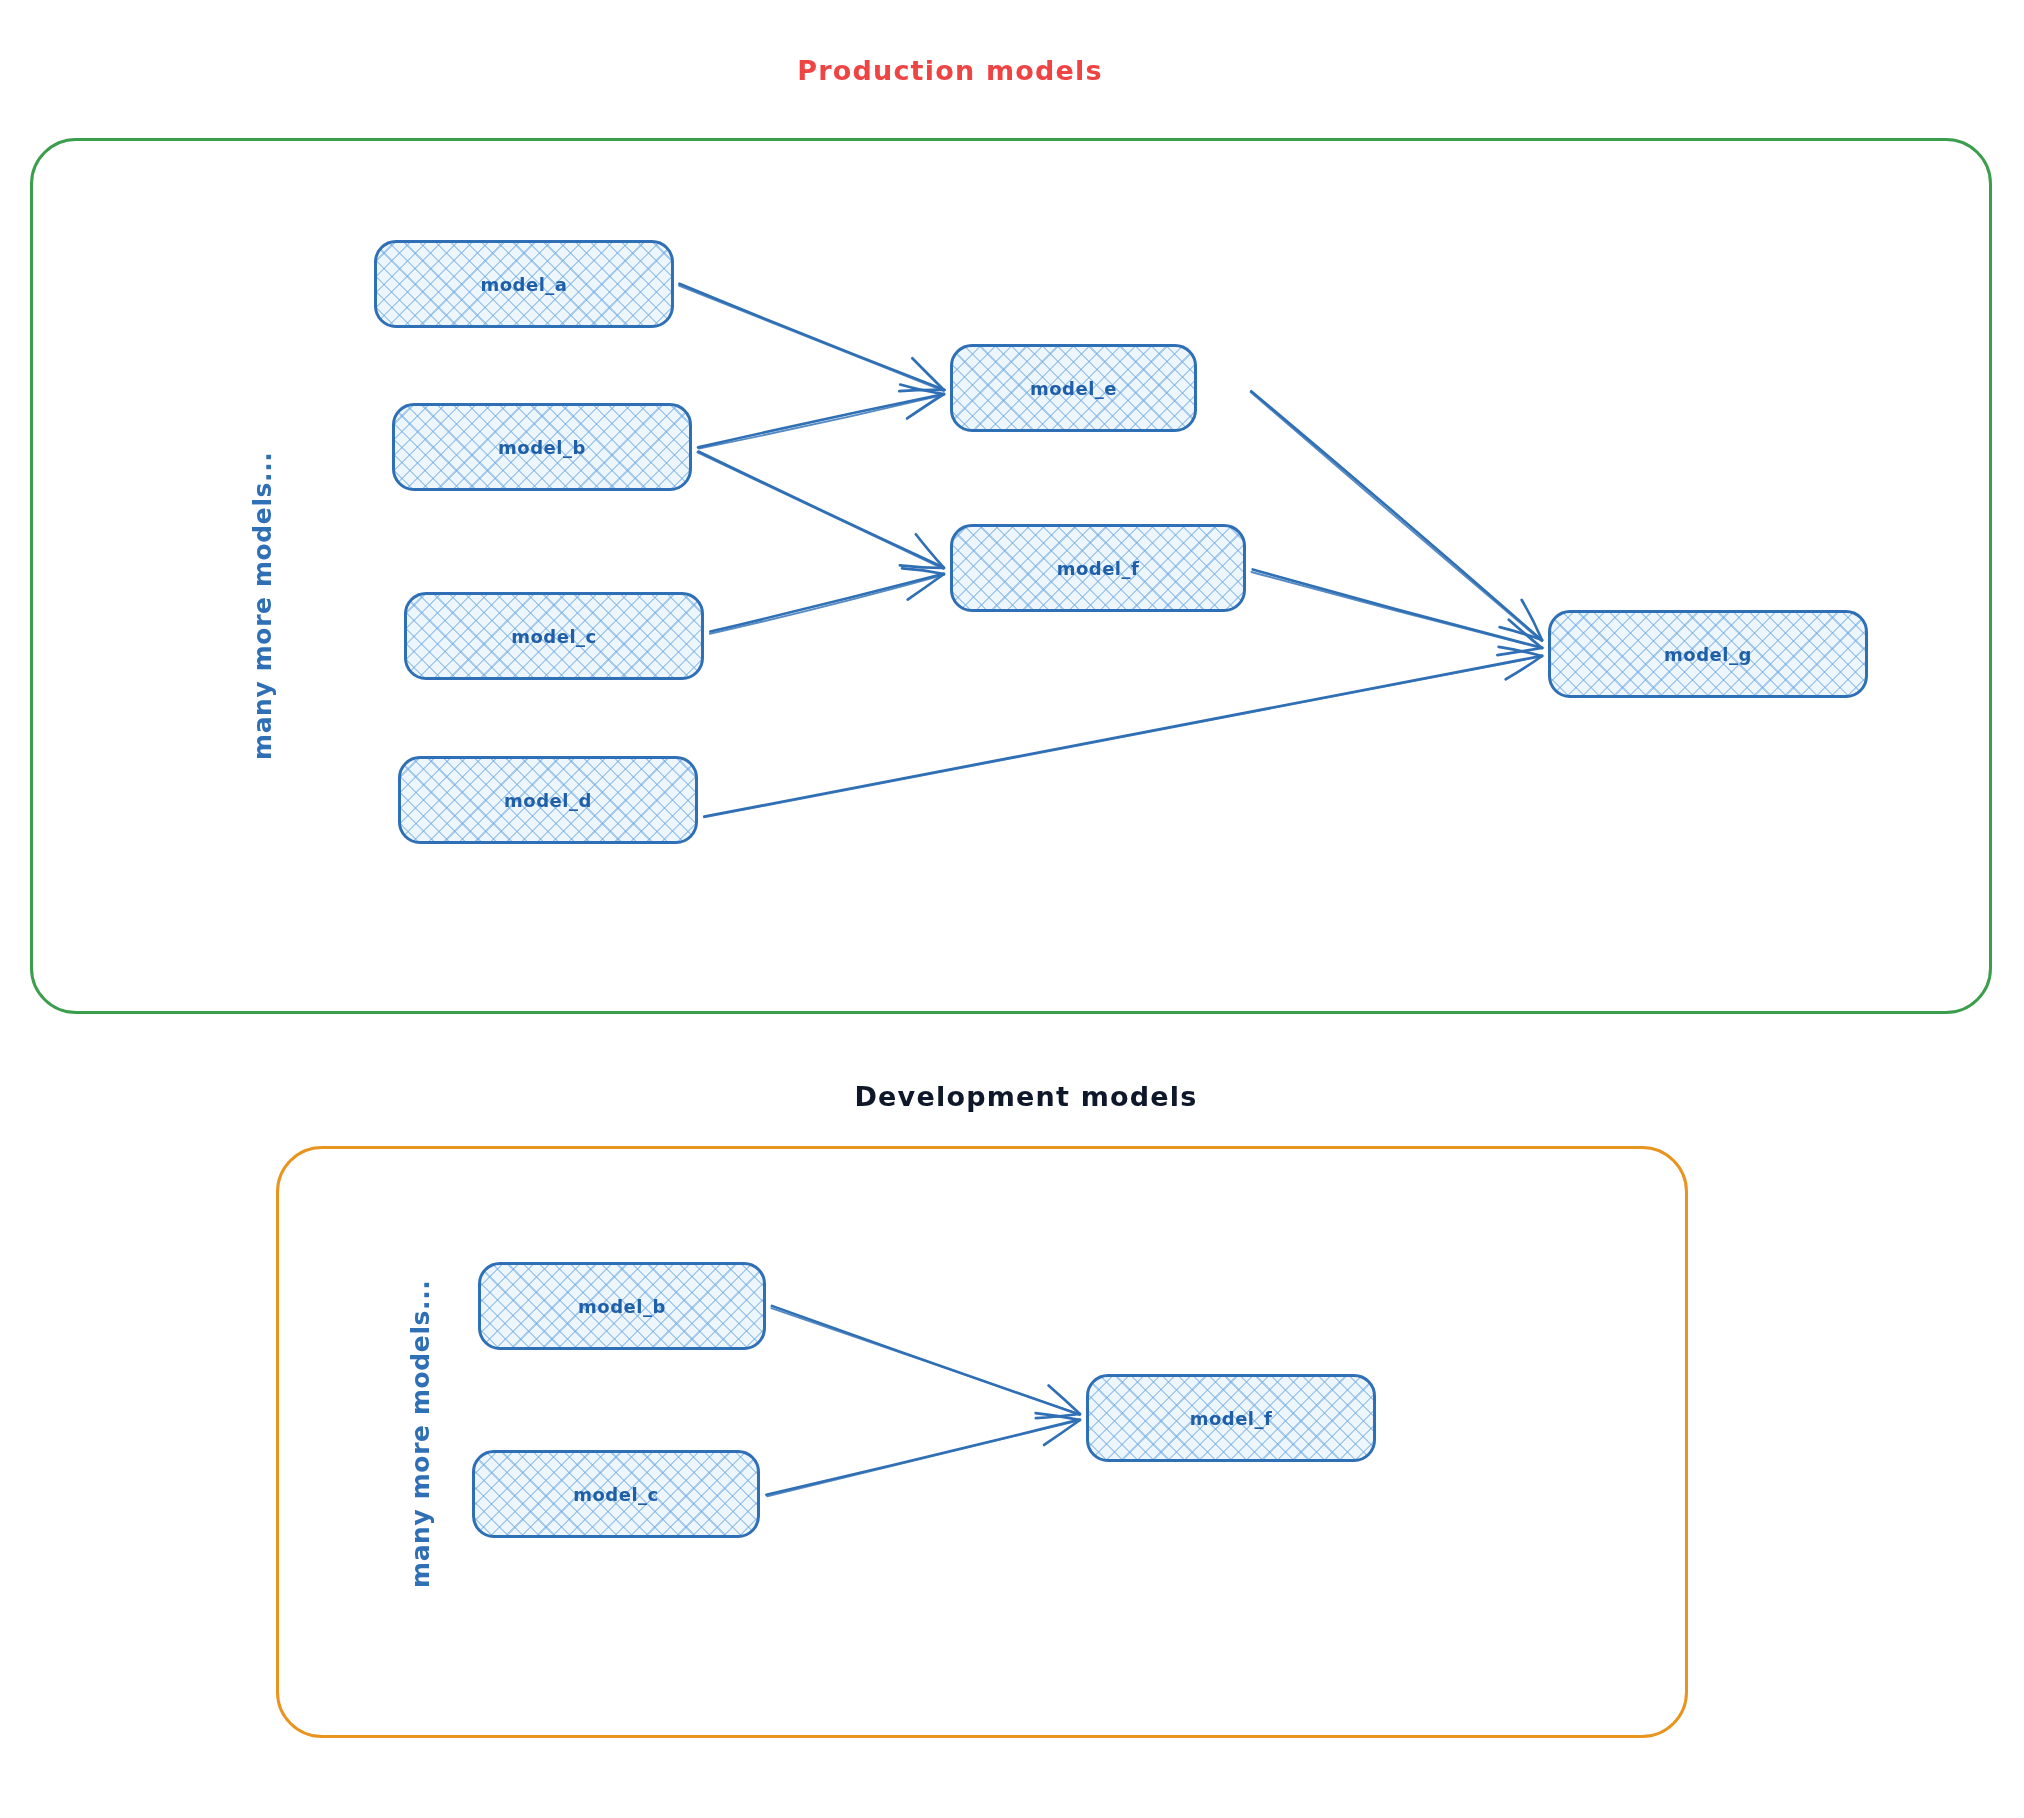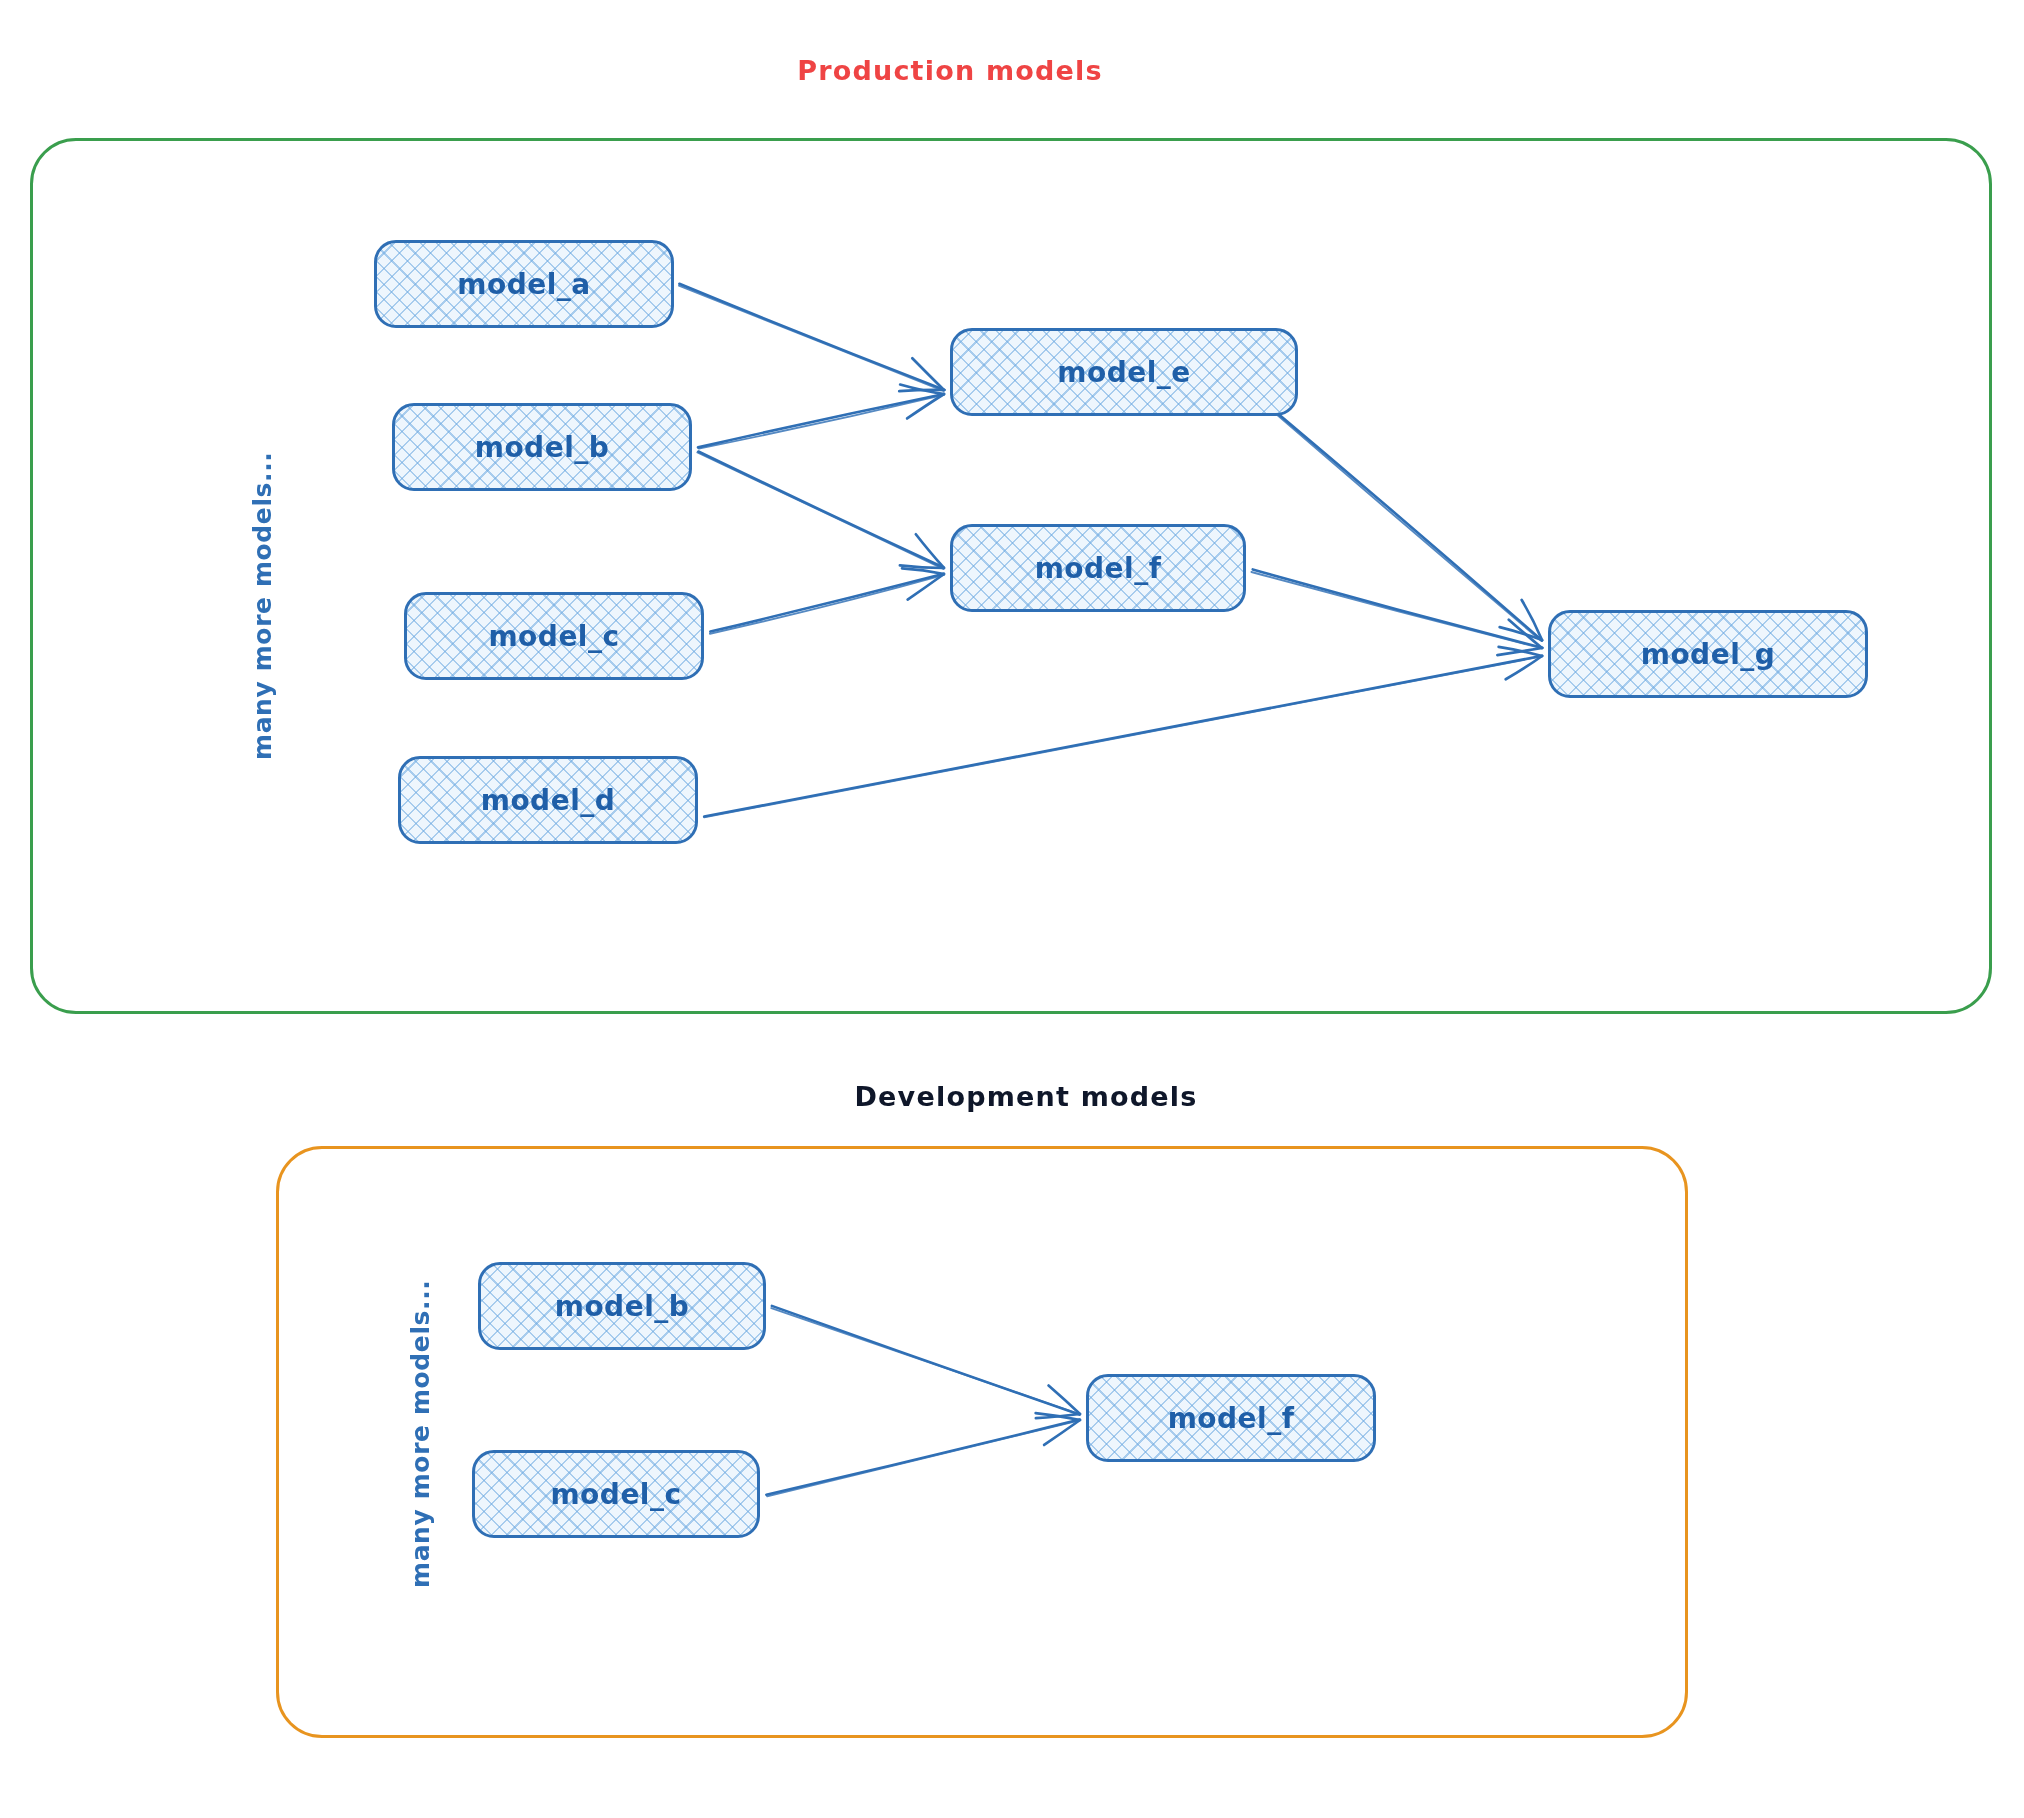--- a/index.html
+++ b/index.html
@@ -53,21 +53,21 @@
     background-color: #eef6fd;
     background-image:
       repeating-linear-gradient(45deg, rgba(110,170,225,0.55) 0 1.6px, rgba(0,0,0,0) 1.6px 11px),
       repeating-linear-gradient(-45deg, rgba(110,170,225,0.55) 0 1.6px, rgba(0,0,0,0) 1.6px 11px);
     display: flex;
     align-items: center;
     justify-content: center;
   }
   .node-label {
     font-family: "DejaVu Sans", sans-serif;
-    font-size: 28px;
+    font-size: 18px;
     font-weight: 600;
     letter-spacing: 0.5px;
     color: #1f5fa8;
     user-select: none;
   }
   #edges {
     position: absolute;
     left: 0;
     top: 0;
     width: 2024px;
@@ -182,21 +182,21 @@
   </div>
   <div class="node" style="left:392px; top:403px; width:300px; height:88px;">
     <span class="node-label">model_b</span>
   </div>
   <div class="node" style="left:404px; top:592px; width:300px; height:88px;">
     <span class="node-label">model_c</span>
   </div>
   <div class="node" style="left:398px; top:756px; width:300px; height:88px;">
     <span class="node-label">model_d</span>
   </div>
-  <div class="node" style="left:950px; top:328px; width:348px; height:88px;">
+  <div class="node" style="left:950px; top:344px; width:247px; height:88px;">
     <span class="node-label">model_e</span>
   </div>
   <div class="node" style="left:950px; top:524px; width:296px; height:88px;">
     <span class="node-label">model_f</span>
   </div>
   <div class="node" style="left:1548px; top:610px; width:320px; height:88px;">
     <span class="node-label">model_g</span>
   </div>
 
   <div class="group-title" style="left:1026px; top:1081px; color:#0f172a;">Development models</div>

